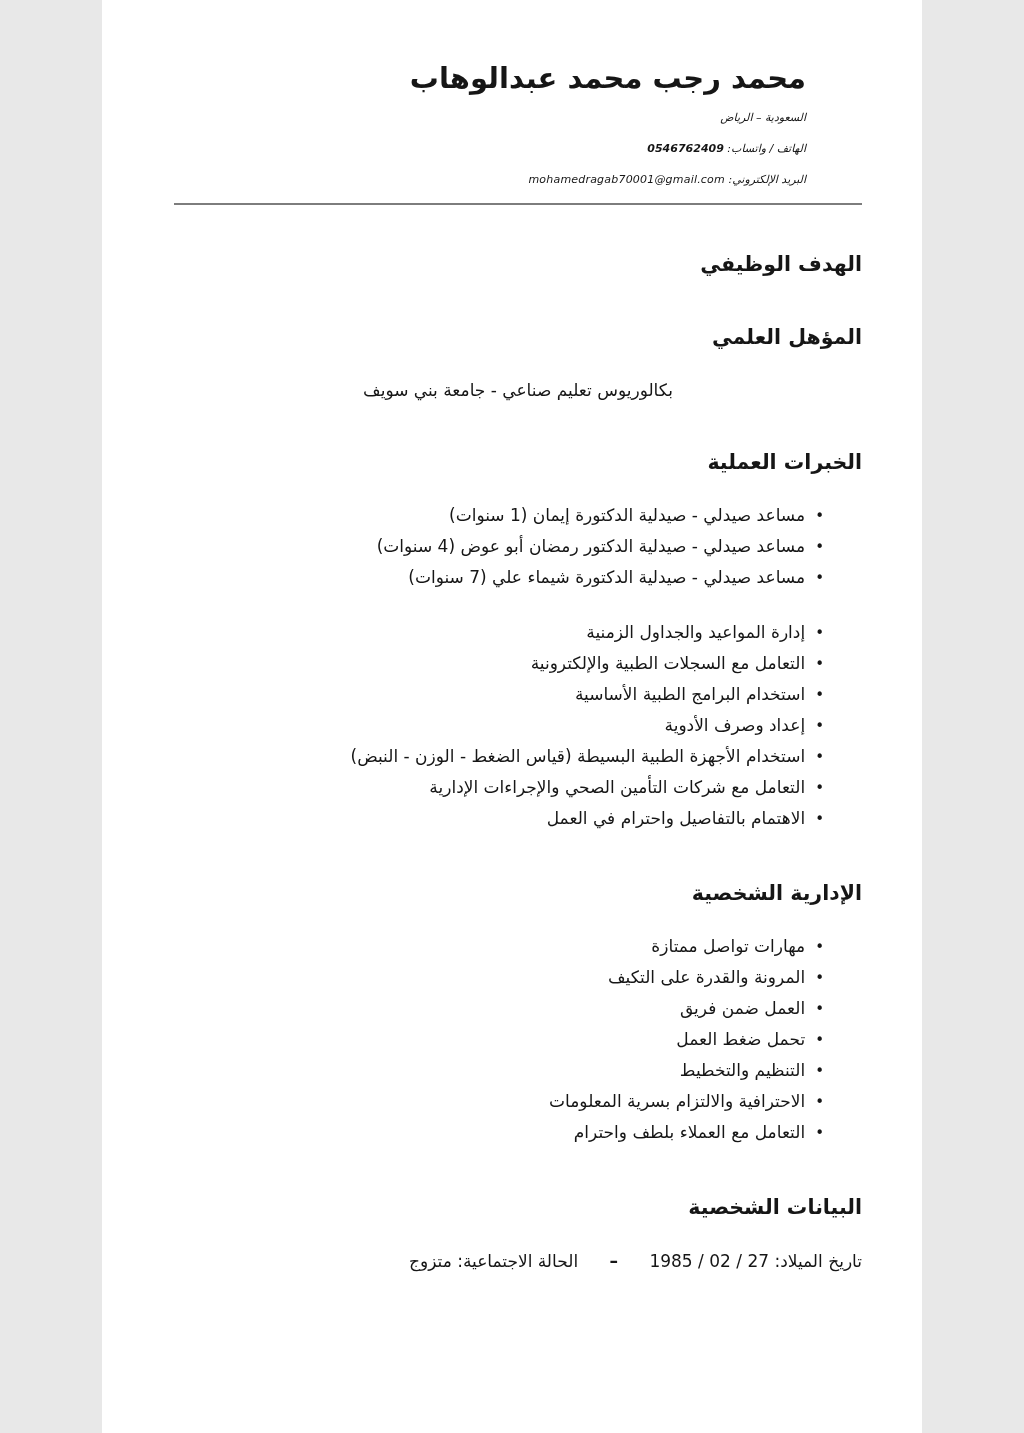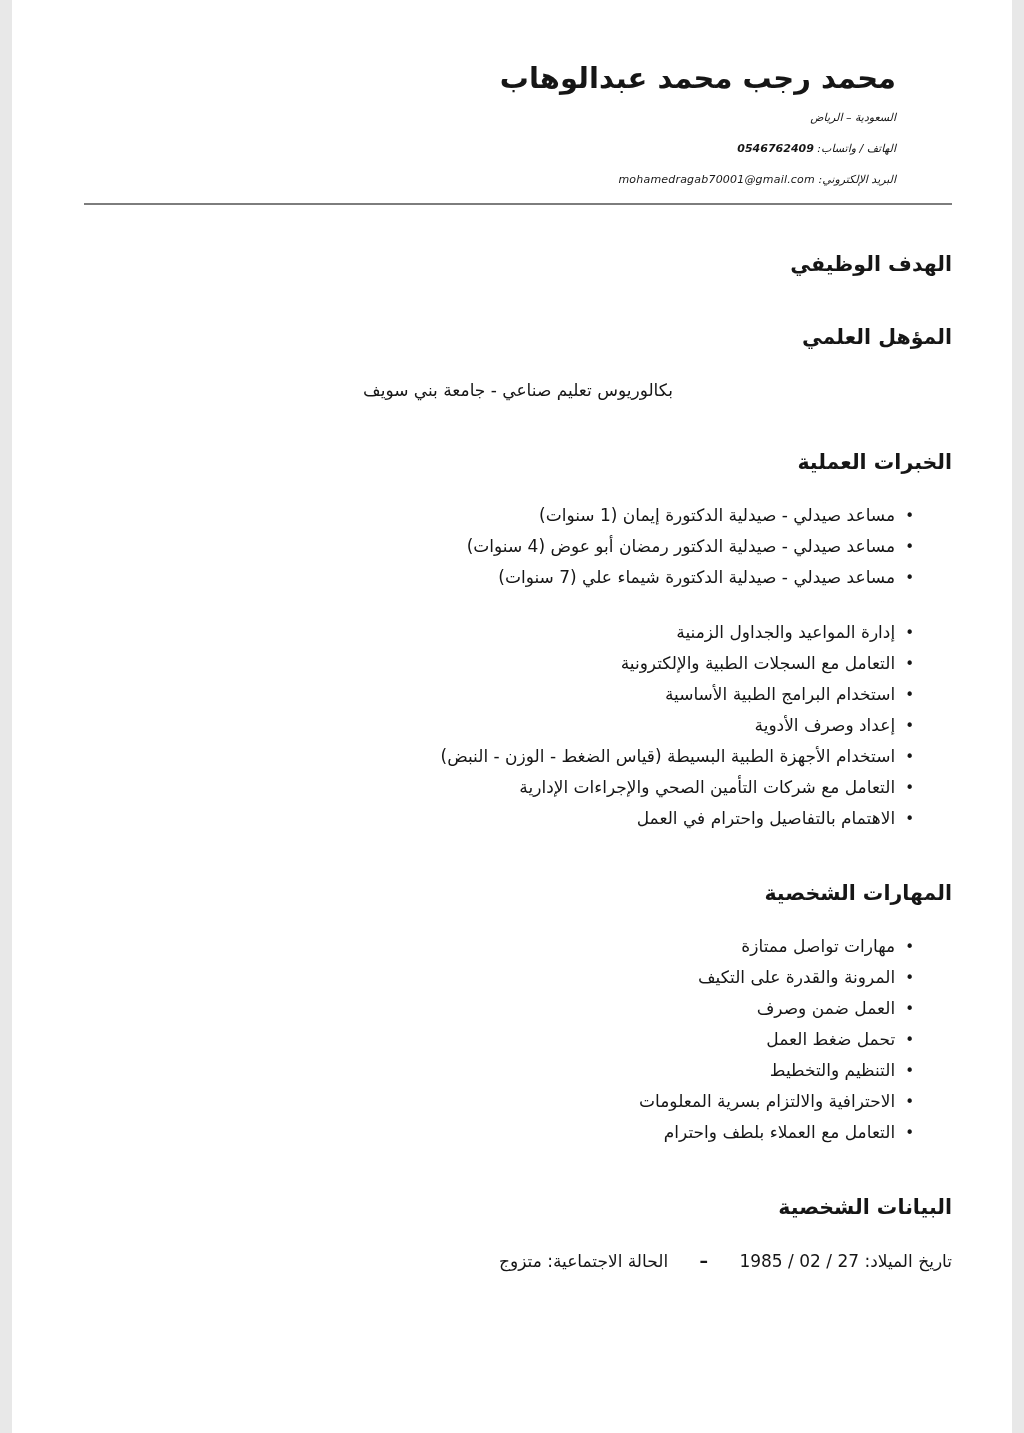--- a/index.html
+++ b/index.html
@@ -1,20 +1,20 @@
 <!DOCTYPE html>
 <html lang="ar" dir="rtl"><head>
 <meta charset="utf-8">
 <style>
   * { margin: 0; padding: 0; box-sizing: border-box; }
   html, body { background: #e8e8e8; }
   body { font-family: "DejaVu Sans", sans-serif; }
   .page {
     position: relative;
-    width: 1000px;
+    width: 820px;
     height: 1433px;
     margin: 0 auto;
     background: #ffffff;
     color: #161616;
     direction: rtl;
     padding: 58px 60px 0 72px;
     overflow: hidden;
   }
   
   .header {
@@ -134,25 +134,25 @@
       <li>التعامل مع السجلات الطبية والإلكترونية</li>
       <li>استخدام البرامج الطبية الأساسية</li>
       <li>إعداد وصرف الأدوية</li>
       <li>استخدام الأجهزة الطبية البسيطة (قياس الضغط - الوزن - النبض)</li>
       <li>التعامل مع شركات التأمين الصحي والإجراءات الإدارية</li>
       <li>الاهتمام بالتفاصيل واحترام في العمل</li>
     </ul>
   </div>
 
   <div>
-    <div class="section-title">المهارات الشخصية</div>
+    <div class="section-title">الإدارية الشخصية</div>
     <ul class="bullet-list">
       <li>مهارات تواصل ممتازة</li>
       <li>المرونة والقدرة على التكيف</li>
-      <li>العمل ضمن وصرف</li>
+      <li>العمل ضمن فريق</li>
       <li>تحمل ضغط العمل</li>
       <li>التنظيم والتخطيط</li>
       <li>الاحترافية والالتزام بسرية المعلومات</li>
       <li>التعامل مع العملاء بلطف واحترام</li>
     </ul>
   </div>
 
   <div>
     <div class="section-title">البيانات الشخصية</div>
     <div class="personal-data-line">

